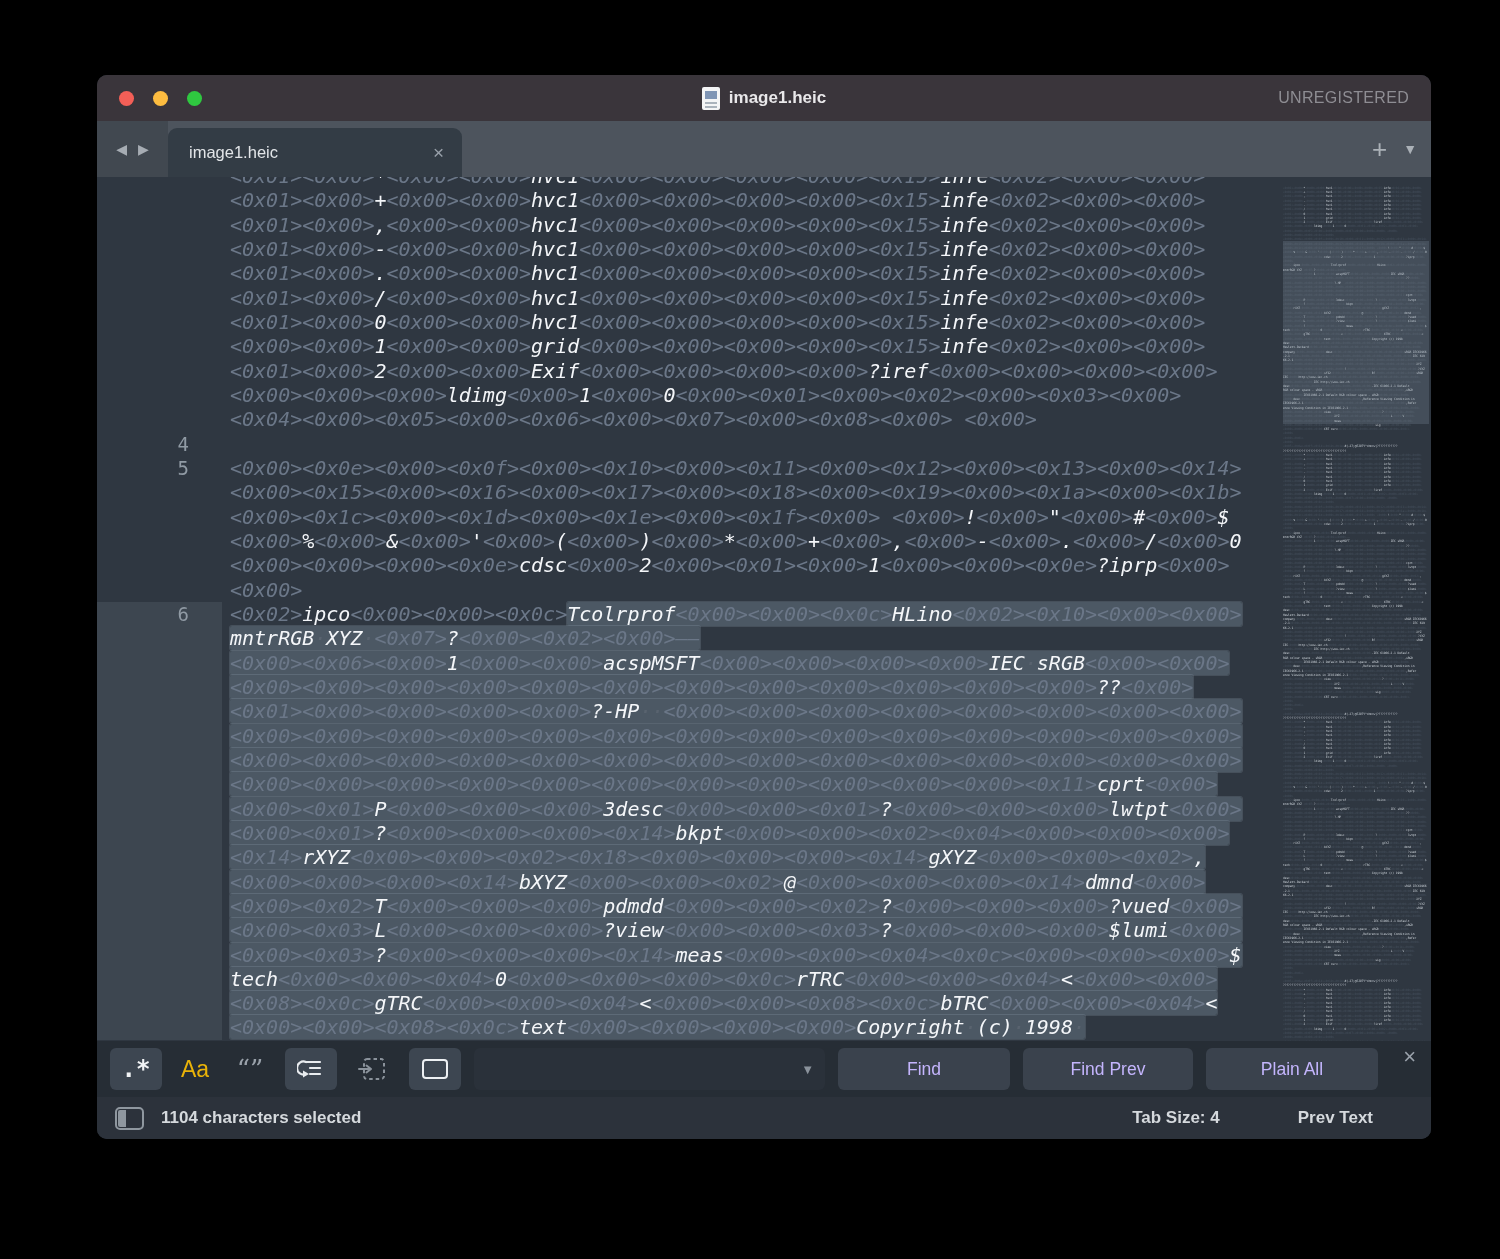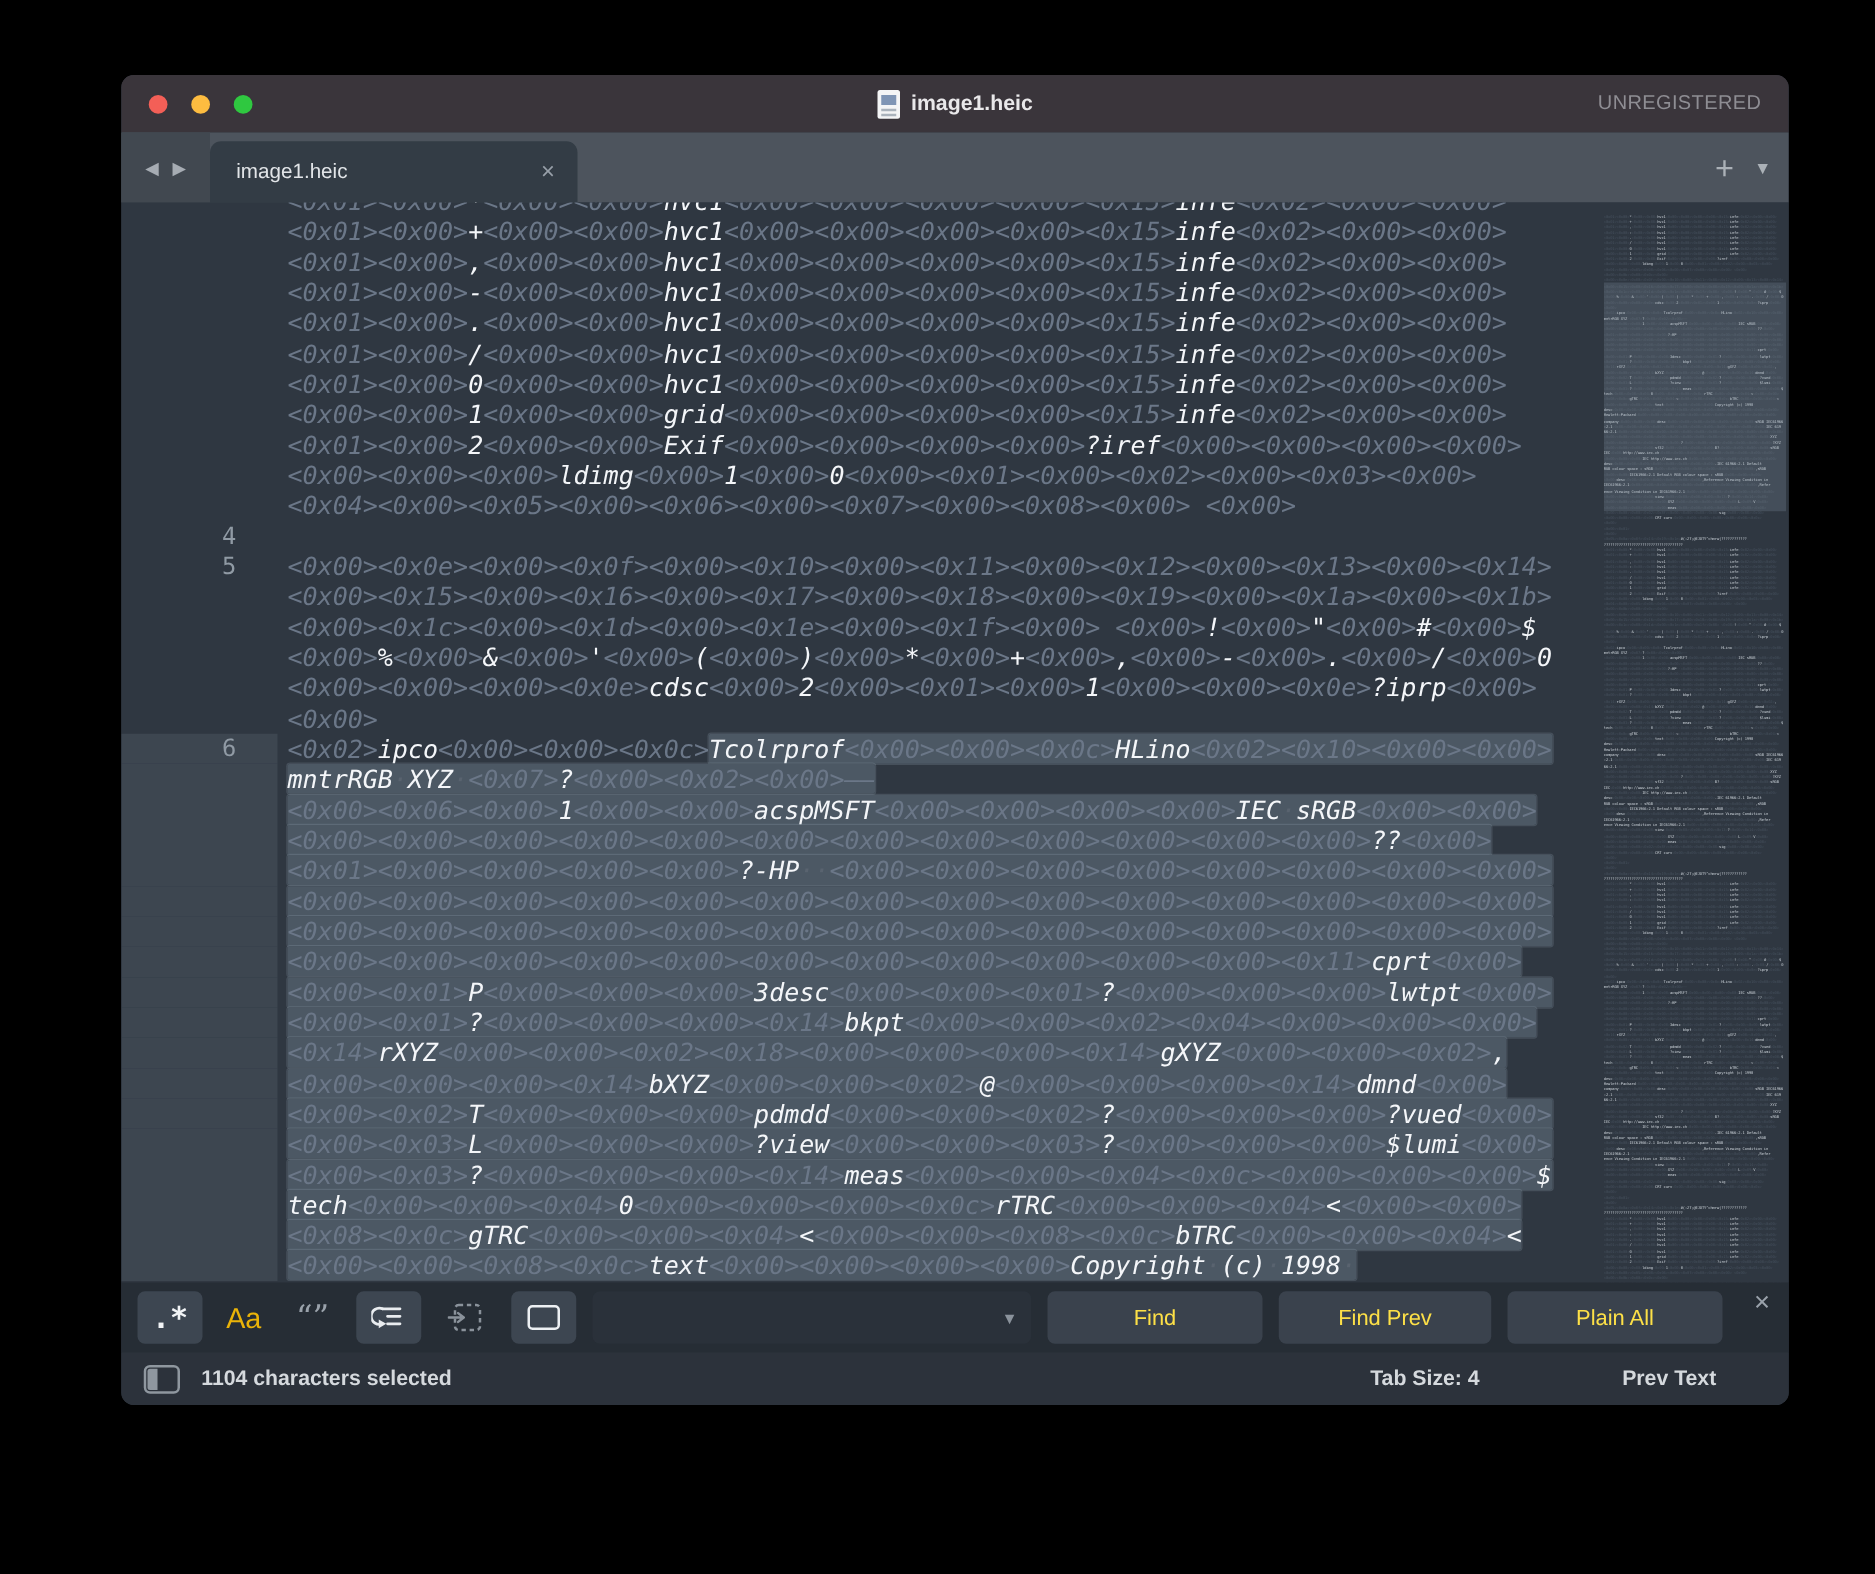--- a/index.html
+++ b/index.html
@@ -1,17 +1,17 @@
 <!DOCTYPE html>
 <html><head>
 <meta charset="utf-8">
 <style>
   html,body{margin:0;padding:0;background:#000;width:1500px;height:1259px;overflow:hidden;
     font-family:"Liberation Sans",sans-serif;}
-  .window{position:absolute;left:97px;top:60px;width:1334px;height:1064px;background:#2f3741;
+  .window{position:absolute;left:97px;top:75px;width:1334px;height:1064px;background:#2f3741;
     border-radius:10px;overflow:hidden;box-shadow:0 18px 50px rgba(0,0,0,.7);}
   
   .titlebar{height:46px;background:#3a353b;position:relative;display:flex;align-items:center;}
   .lights{position:absolute;left:22px;top:16px;display:flex;gap:19px;}
   .light{width:15px;height:15px;border-radius:50%;}
   .title-group{margin:0 auto;display:flex;align-items:center;gap:9px;}
   .doc-icon{width:18px;height:23px;background:#f4f5f6;border-radius:2px;position:relative;overflow:hidden;}
   .doc-icon i{position:absolute;left:3px;right:3px;height:2px;background:#aab3bc;}
   .doc-icon .img{position:absolute;left:3px;top:4px;width:12px;height:8px;background:#7f95b5;}
   .win-title{color:#e9e8ea;font-size:17px;font-weight:700;}
@@ -52,28 +52,28 @@
   .case-btn{width:40px;color:#eab308;font-size:23px;}
   .word-btn{width:44px;color:#9aa2ab;font-size:26px;font-family:"DejaVu Serif",serif;}
   .wrap-btn{width:52px;}
   .insel-btn{width:46px;}
   .hilite-btn{width:52px;}
   .hilite-glyph{width:22px;height:16px;border:2.5px solid #edf0f3;border-radius:4px;}
   .finput{flex:1;max-width:332px;height:42px;background:#2a313a;border-radius:6px;display:flex;
     align-items:center;padding:0 34px 0 12px;font-family:"DejaVu Sans Mono",monospace;font-size:20px;
     position:relative;overflow:hidden;}
   .finput .caret-down{position:absolute;right:11px;color:#8a929b;font-size:13px;font-family:"Liberation Sans",sans-serif;}
-  .cmd-btn{width:172px;background:#3a424d;color:#fde047;font-size:17.5px;}
+  .cmd-btn{width:172px;background:#3a424d;color:#c4b5fd;font-size:17.5px;}
   .find-close{position:absolute;right:15px;top:5px;color:#9aa2ab;font-size:22px;line-height:1;}
   
   .statusbar{height:42px;background:#2c323b;display:flex;align-items:center;padding:0 18px;
     color:#d5d9dd;font-size:17px;font-weight:bold;}
   .sicon{width:25px;height:19px;border:2px solid #8f979f;border-radius:5px;margin-right:17px;position:relative;}
   .sicon i{position:absolute;left:1px;top:1px;bottom:1px;width:8px;background:#8f979f;border-radius:2px 0 0 2px;}
-  .status-right{margin-left:auto;display:flex;gap:114px;padding-right:40px;}
+  .status-right{margin-left:auto;display:flex;gap:78px;padding-right:40px;}
   svg{display:block;}
 </style>
 </head>
 <body>
 
 <div class="window">
 
   <div class="titlebar">
     <div class="lights">
       <div class="light" style="background:#f35f57"></div>

